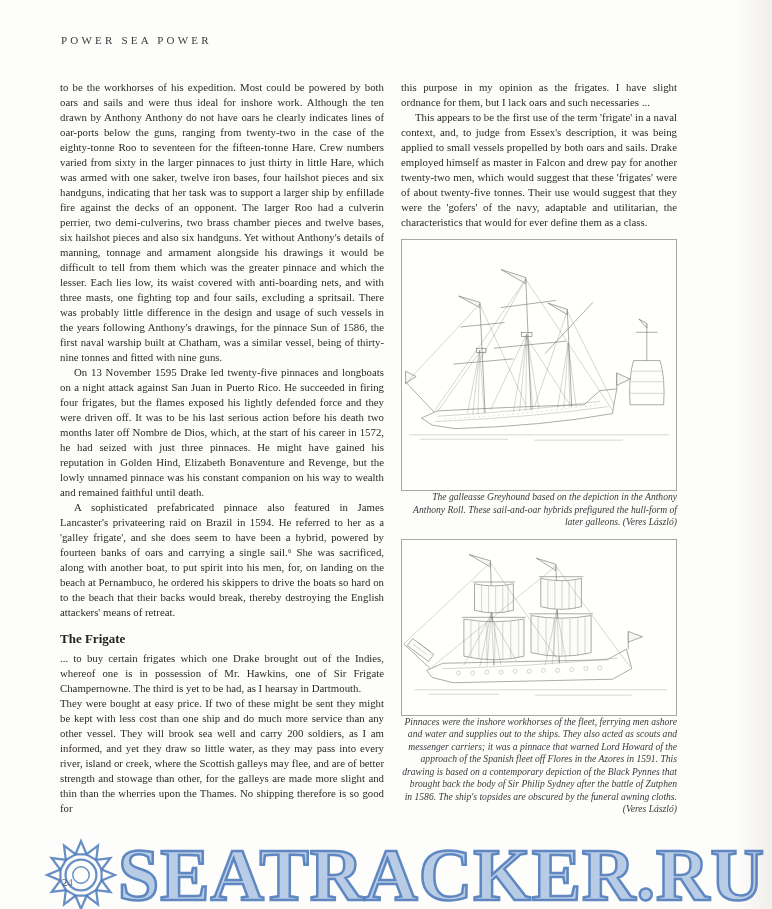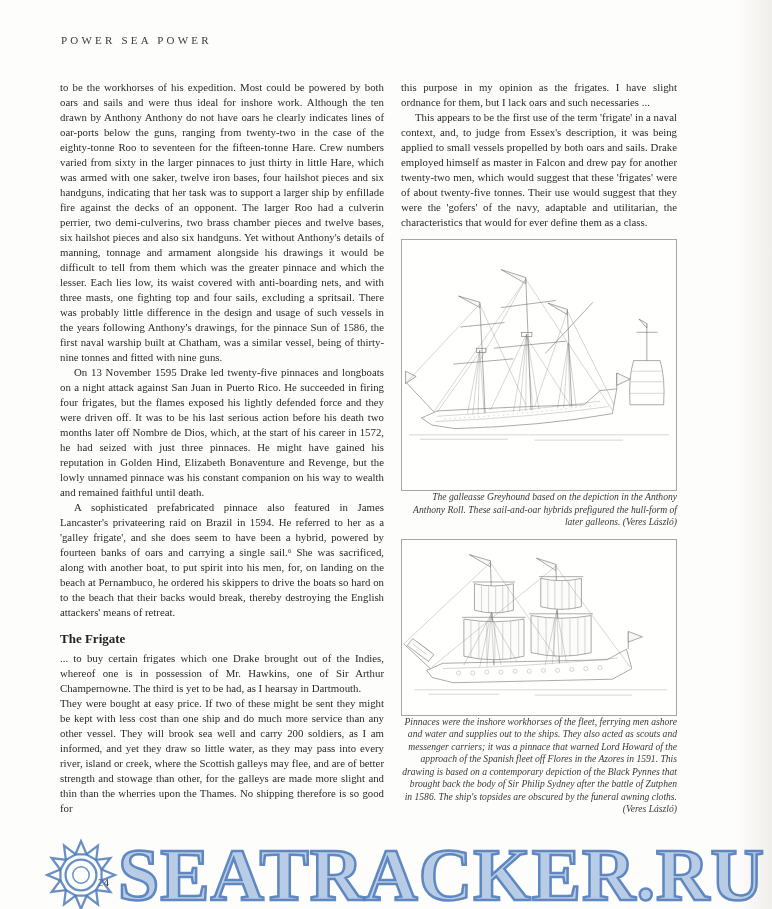--- a/index.html
+++ b/index.html
@@ -30,21 +30,21 @@
     box-sizing:border-box;
     display:flex;align-items:center;justify-content:center;
   }
   .fig1{height:252px;margin-top:9px;}
   .fig2{height:177px;margin-top:10px;}
   .figure svg{display:block;}
   .caption{
     font-style:italic;font-size:9.6px;line-height:12.5px;
     margin-top:11px;text-align:right;color:#3a3a3a;
   }
-  .pagenum{position:absolute;left:62px;top:876px;font-size:11px;color:#333;z-index:1;padding-left:36px;}
+  .pagenum{position:absolute;left:62px;top:876px;font-size:11px;color:#333;z-index:1;}
   .watermark{
     position:absolute;left:44px;top:838px;
     display:flex;align-items:center;
     z-index:6;opacity:.92;
   }
   .wm-text{
     font-family:"Liberation Serif", serif;
     font-weight:bold;
     font-size:74px;line-height:1;letter-spacing:1px;
     color:rgba(240,247,253,0.45);
@@ -62,21 +62,21 @@
 
 <div class="page">
 
   <div class="running-head">POWER SEA POWER</div>
 
   <div class="col col-left">
     <p>to be the workhorses of his expedition. Most could be powered by both oars and sails and were thus ideal for inshore work. Although the ten drawn by Anthony Anthony do not have oars he clearly indicates lines of oar-ports below the guns, ranging from twenty-two in the case of the eighty-tonne Roo to seventeen for the fifteen-tonne Hare. Crew numbers varied from sixty in the larger pinnaces to just thirty in little Hare, which was armed with one saker, twelve iron bases, four hailshot pieces and six handguns, indicating that her task was to support a larger ship by enfillade fire against the decks of an opponent. The larger Roo had a culverin perrier, two demi-culverins, two brass chamber pieces and twelve bases, six hailshot pieces and also six handguns. Yet without Anthony's details of manning, tonnage and armament alongside his drawings it would be difficult to tell from them which was the greater pinnace and which the lesser. Each lies low, its waist covered with anti-boarding nets, and with three masts, one fighting top and four sails, excluding a spritsail. There was probably little difference in the design and usage of such vessels in the years following Anthony's drawings, for the pinnace Sun of 1586, the first naval warship built at Chatham, was a similar vessel, being of thirty-nine tonnes and fitted with nine guns.</p>
     <p class="indent">On 13 November 1595 Drake led twenty-five pinnaces and longboats on a night attack against San Juan in Puerto Rico. He succeeded in firing four frigates, but the flames exposed his lightly defended force and they were driven off. It was to be his last serious action before his death two months later off Nombre de Dios, which, at the start of his career in 1572, he had seized with just three pinnaces. He might have gained his reputation in Golden Hind, Elizabeth Bonaventure and Revenge, but the lowly unnamed pinnace was his constant companion on his way to wealth and remained faithful until death.</p>
     <p class="indent">A sophisticated prefabricated pinnace also featured in James Lancaster's privateering raid on Brazil in 1594. He referred to her as a 'galley frigate', and she does seem to have been a hybrid, powered by fourteen banks of oars and carrying a single sail.⁶ She was sacrificed, along with another boat, to put spirit into his men, for, on landing on the beach at Pernambuco, he ordered his skippers to drive the boats so hard on to the beach that their backs would break, thereby destroying the English attackers' means of retreat.</p>
     <h2 class="sect">The Frigate</h2>
-    <p class="bq">... to buy certain frigates which one Drake brought out of the Indies, whereof one is in possession of Mr. Hawkins, one of Sir Arthur Champernowne. The third is yet to be had, as I hearsay in Dartmouth.</p>
+    <p class="bq">... to buy certain frigates which one Drake brought out of the Indies, whereof one is in possession of Mr. Hawkins, one of Sir Frigate Champernowne. The third is yet to be had, as I hearsay in Dartmouth.</p>
     <p class="bq">They were bought at easy price. If two of these might be sent they might be kept with less cost than one ship and do much more service than any other vessel. They will brook sea well and carry 200 soldiers, as I am informed, and yet they draw so little water, as they may pass into every river, island or creek, where the Scottish galleys may flee, and are of better strength and stowage than other, for the galleys are made more slight and thin than the wherries upon the Thames. No shipping therefore is so good for</p>
   </div>
 
   <div class="col col-right">
     <p class="bq" style="margin-top:0;">this purpose in my opinion as the frigates. I have slight ordnance for them, but I lack oars and such necessaries ...</p>
     <p class="indent">This appears to be the first use of the term 'frigate' in a naval context, and, to judge from Essex's description, it was being applied to small vessels propelled by both oars and sails. Drake employed himself as master in Falcon and drew pay for another twenty-two men, which would suggest that these 'frigates' were of about twenty-five tonnes. Their use would suggest that they were the 'gofers' of the navy, adaptable and utilitarian, the characteristics that would for ever define them as a class.</p>
 
     <div class="figure fig1">
       <svg width="308" height="248" viewBox="0 0 310 250">
 

